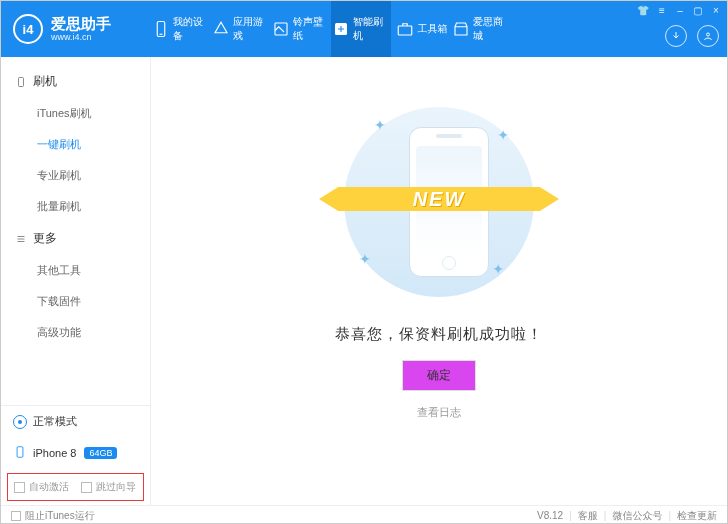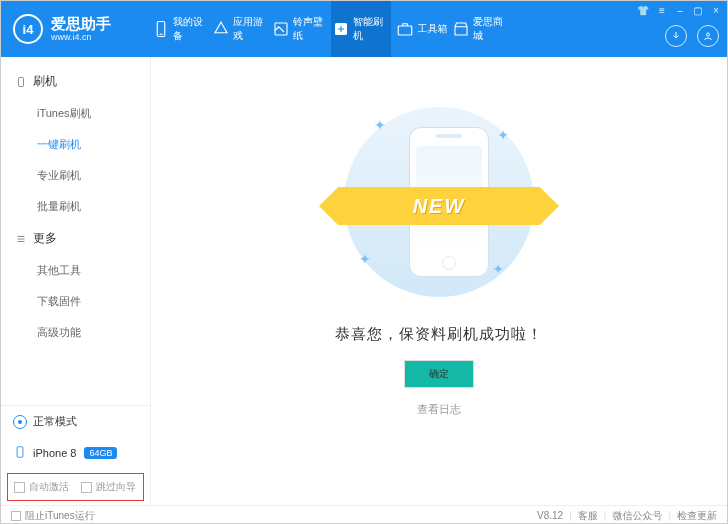--- a/index.html
+++ b/index.html
@@ -59,33 +59,33 @@
   .chk .box { width: 11px; height: 11px; border: 1px solid #bbb; background:#fff; }
 
   .main { flex: 1; padding: 30px 20px 0; display: flex; flex-direction: column; align-items: center; position: relative; }
   .illus { width: 220px; height: 210px; position: relative; margin-top: 10px; }
   .illus .bg-circle { position:absolute; width: 190px; height: 190px; border-radius: 50%; background: linear-gradient(180deg,#eaf4fc,#d2e8f8); left: 15px; top: 10px; }
   .illus .phone { position:absolute; width: 80px; height: 150px; background:#fff; border-radius: 12px; border: 1px solid #d0e0ec; left: 80px; top: 30px; }
   .illus .phone::before { content:""; position:absolute; top:6px; left:50%; transform:translateX(-50%); width: 26px; height: 4px; background:#e0eaf2; border-radius:2px; }
   .illus .phone::after { content:""; position:absolute; bottom:6px; left:50%; transform:translateX(-50%); width: 12px; height: 12px; border:1px solid #e0eaf2; border-radius:50%; }
   .illus .phone-screen { position:absolute; top: 18px; left: 6px; right: 6px; bottom: 22px; background: linear-gradient(180deg,#eef6fc,#fff); border-radius: 4px; }
   .illus .ribbon {
-    position:absolute; top: 90px; left: -10px; right: -10px; height: 38px;
+    position:absolute; top: 90px; left: -10px; right: -10px; height: 24px;
     background:#fdd23c; display:flex; align-items:center; justify-content:center;
     clip-path: polygon(8% 0,92% 0,100% 50%,92% 100%,8% 100%,0 50%);
   }
   .illus .ribbon span { font-weight:800; font-size:20px; color:#fff; letter-spacing:2px; text-shadow:1px 1px 0 #e6a800; font-style: italic; }
   .illus .spark { position:absolute; font-size: 14px; color:#7fc0ef; }
   .illus .s1 { top: 20px; left: 45px; }
   .illus .s2 { top: 30px; right: 40px; }
   .illus .s3 { bottom: 40px; left: 30px; }
   .illus .s4 { bottom: 30px; right: 45px; }
 
   .success-msg { font-size: 15px; color: #333; margin-top: 18px; letter-spacing: 1px; }
-  .ok-btn { margin-top: 16px; border:1px solid #ddd; background:#14b8a6; padding: 6px 24px; font-size: 10px; color:#333; cursor:pointer; }
+  .ok-btn { margin-top: 16px; border:1px solid #ddd; background:#d946ef; padding: 6px 24px; font-size: 12px; color:#333; cursor:pointer; }
   .logs-link { margin-top: 14px; font-size: 11px; color:#999; cursor:pointer; }
 
   .footer { height: 20px; border-top: 1px solid #eee; display:flex; align-items:center; font-size:10px; color:#888; padding: 0 10px; justify-content: space-between; }
   .footer-left { display:flex; align-items:center; gap:6px; }
   .footer-left .box { width:10px; height:10px; border:1px solid #bbb; }
   .footer-right { display:flex; align-items:center; gap:6px; }
   .divider { color:#ddd; }
 </style>
 </head>
 <body>

